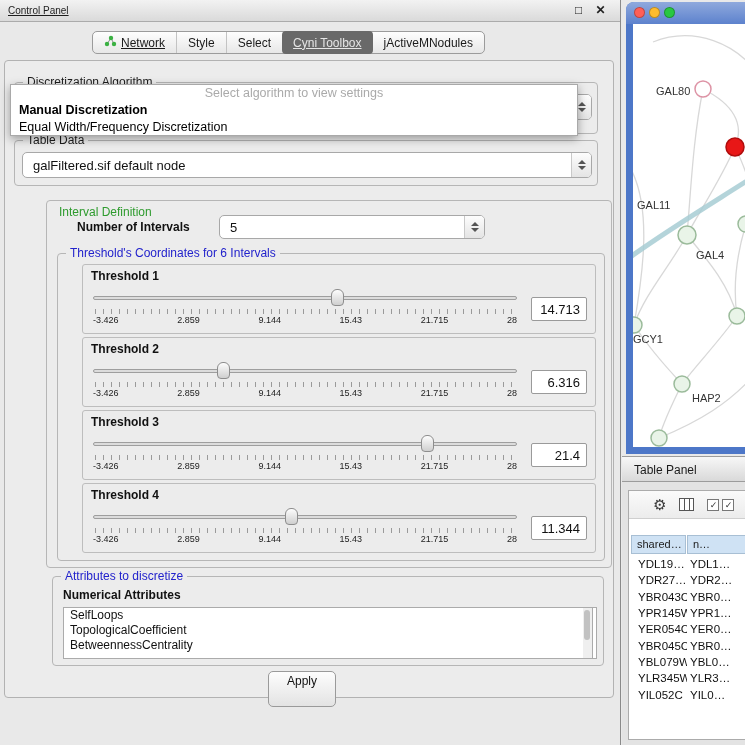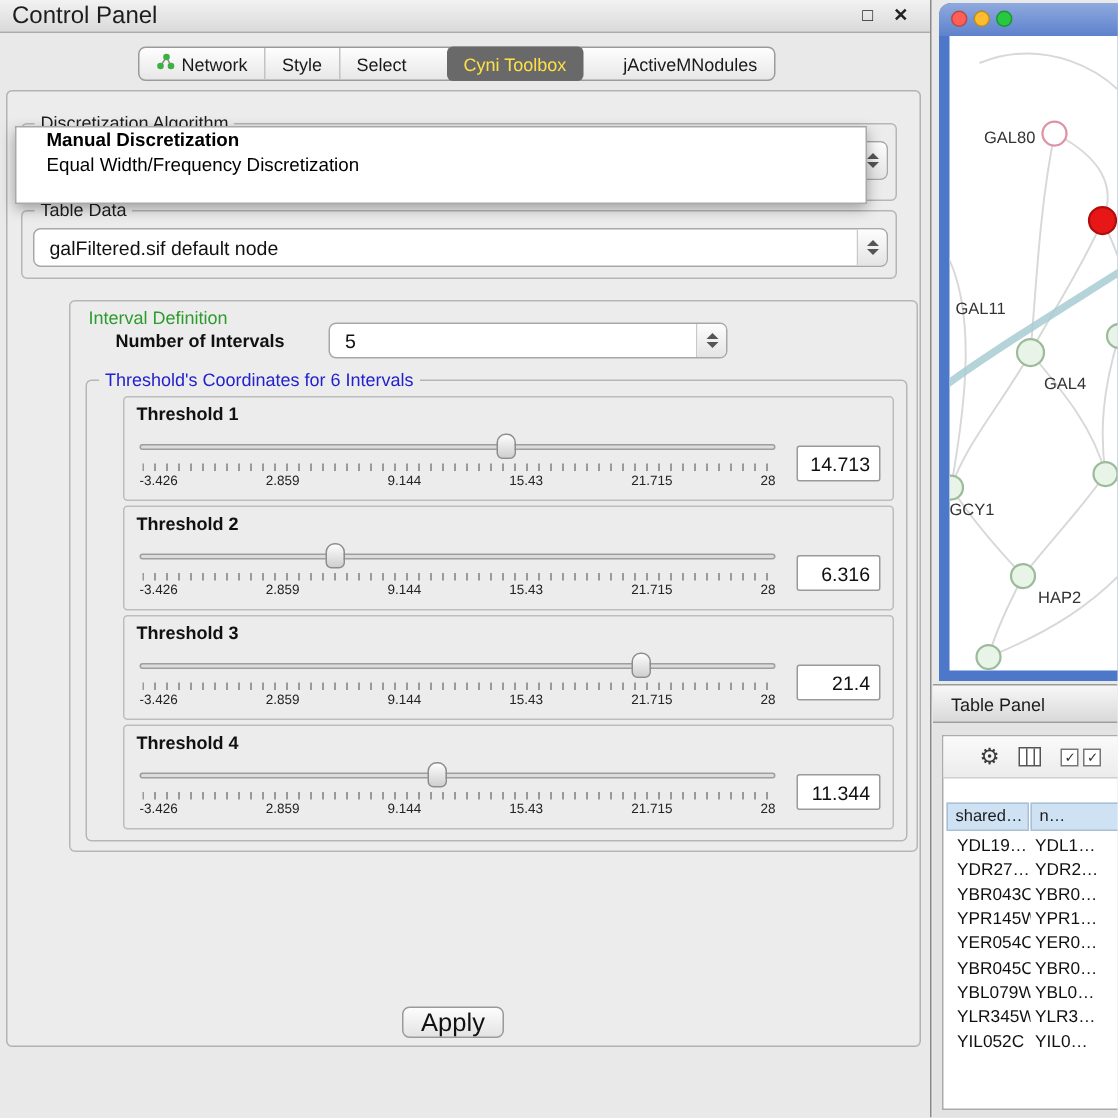--- a/index.html
+++ b/index.html
@@ -3,32 +3,32 @@
 <meta charset="utf-8">
 <style>
   html,body{margin:0;padding:0;width:745px;height:745px;overflow:hidden;
     font-family:"Liberation Sans",sans-serif;background:#e9e9e9;position:relative;}
   *{box-sizing:border-box;}
 
   
   #control-panel{position:absolute;left:0;top:0;width:620px;height:745px;background:#e9e9e9;}
   .titlebar{position:absolute;left:0;top:0;width:620px;height:22px;
     background:linear-gradient(#f2f2f2,#dadada);border-bottom:1px solid #ababab;}
-  .titlebar .title{position:absolute;left:8px;top:0;line-height:22px;font-size:16px;color:#1d1d1d;}
+  .titlebar .title{position:absolute;left:8px;top:0;line-height:22px;font-size:10px;color:#1d1d1d;text-decoration:underline;}
   .win-btn{position:absolute;top:3px;width:15px;height:15px;text-align:center;line-height:15px;
     font-size:12px;color:#222;cursor:default;}
   #win-float{right:34px;}
   #win-close{right:12px;font-weight:bold;}
 
   .top-tabs{position:absolute;top:31px;left:92px;display:flex;align-items:stretch;
     border:1px solid #9b9b9b;border-radius:5px;background:linear-gradient(#fefefe,#e7e7e7);height:23px;}
   .tab{display:flex;align-items:center;gap:4px;padding:0 11px;font-size:12px;color:#1a1a1a;
     border-left:1px solid #c3c3c3;white-space:nowrap;}
-  .tab:first-child{border-left:none;}
-  .tab.selected{background:var(--selected_tab);color:#fde047;border-radius:4px;margin:-1px 16px;border-left:none;}
+  .tab:first-child{border-left:none;text-decoration:underline;}
+  .tab.selected{background:var(--selected_tab);color:#e5e5e5;border-radius:4px;margin:-1px 0;border-left:none;text-decoration:underline;}
   .tab.selected + .tab{border-left:none;justify-content:flex-end;}
 
   .main-panel{position:absolute;left:4px;top:60px;width:610px;height:638px;
     border:1px solid #b2b2b2;border-radius:4px;background:#ececec;}
 
   .groupbox{position:absolute;border:1px solid #b6b6b6;border-radius:4px;}
   .group-title{position:absolute;top:-8px;left:8px;background:#ececec;padding:0 4px;
     font-size:12px;color:#1d1d1d;white-space:nowrap;}
   .group-title.green{color:var(--green_title);margin-top:12px;}
   .group-title.blue{color:var(--blue_title);}
@@ -40,21 +40,21 @@
     background:linear-gradient(#fdfdfd,#e4e4e4);display:flex;flex-direction:column;
     align-items:center;justify-content:center;gap:2px;border-radius:0 4px 4px 0;}
   .combo .spin i{display:block;width:0;height:0;border-left:4px solid transparent;border-right:4px solid transparent;}
   .combo .spin i.up{border-bottom:4px solid #555;}
   .combo .spin i.dn{border-top:4px solid #555;}
 
   
   #algo-popup{position:absolute;left:10px;top:84px;width:568px;height:52px;background:#fff;
     border:1px solid #a9a9a9;box-shadow:0 3px 9px rgba(0,0,0,.35);z-index:60;font-size:12.5px;}
   #algo-popup .ph{height:17px;line-height:17px;text-align:center;color:#aaa;}
-  #algo-popup .opt{height:17px;line-height:17px;padding-left:20px;color:#000;}
+  #algo-popup .opt{height:17px;line-height:17px;padding-left:8px;color:#000;}
   #algo-popup .opt.bold{font-weight:bold;}
 
   
   .th-panel{position:relative;height:70px;margin:0 8px 3px 24px;border:1px solid #bdbdbd;
     border-radius:3px;background:#ececec;}
   .th-label{position:absolute;left:8px;top:4px;font-size:12px;font-weight:bold;color:#111;}
   .th-row{position:absolute;left:10px;right:8px;top:21px;height:46px;display:flex;align-items:center;gap:14px;}
   .slider{position:relative;flex:1;height:40px;}
   .slider .track{position:absolute;left:0;right:0;top:7px;height:4px;background:#dcdcdc;
     border:1px solid #9e9e9e;border-radius:2px;}
@@ -69,23 +69,23 @@
 
   .bold-label{font-weight:bold;font-size:12px;color:#111;}
 
   #attr-list{position:absolute;left:10px;top:30px;width:534px;height:52px;background:#fff;
     border:1px solid #ababab;overflow:hidden;}
   .attr-item{height:15px;line-height:15px;font-size:12px;padding-left:6px;color:#111;white-space:nowrap;}
   #attr-scroll{position:absolute;right:10px;top:30px;width:10px;height:52px;background:#efefef;
     border:1px solid #ababab;border-left:none;}
   #attr-scroll .sthumb{position:absolute;left:1px;top:2px;width:6px;height:30px;background:#c2c2c2;border-radius:3px;}
 
-  #apply-btn{position:absolute;left:268px;top:671px;width:68px;height:21px;
+  #apply-btn{position:absolute;left:268px;top:671px;width:68px;height:36px;
     background:linear-gradient(#fdfdfd,#e3e3e3);border:1px solid #9a9a9a;border-radius:5px;
-    font-size:17px;color:#111;text-align:center;line-height:19px;}
+    font-size:12px;color:#111;text-align:center;line-height:19px;}
 
   .bottom-tabs{position:absolute;left:0;top:704px;width:620px;display:flex;justify-content:center;}
   .btab{height:22px;line-height:22px;padding:0 13px;font-size:12px;color:#111;
     border:1px solid #9b9b9b;background:linear-gradient(#fefefe,#e7e7e7);margin-left:-1px;white-space:nowrap;}
   .btab:first-child{border-radius:5px 0 0 5px;margin-left:0;}
   .btab:last-child{border-radius:0 5px 5px 0;}
   .btab.selected{background:var(--selected_tab);color:#fff;border-color:#6a6a6a;border-radius:4px;}
 
   
   #divider{position:absolute;left:620px;top:0;width:1px;height:745px;background:#8a8a8a;}
@@ -174,20 +174,21 @@
     </div>
     <div class="combo" style="left:22px;top:94px;width:570px;height:26px;z-index:5;">
       <span class="val"></span>
       <span class="spin">
           <i class="up"></i>
           <i class="dn"></i>
         </span>
     </div>
 
     <div id="algo-popup">
+      <div class="ph">Select algorithm to view settings</div>
       <div class="opt bold">Manual Discretization</div>
       <div class="opt">Equal Width/Frequency Discretization</div>
     </div>
 
     <div class="groupbox" style="left:14px;top:140px;width:584px;height:46px;">
       <span class="group-title">Table Data</span>
     </div>
     <div class="combo" style="left:22px;top:152px;width:570px;height:26px;">
       <span class="val">galFiltered.sif default node</span>
       <span class="spin">
@@ -284,20 +285,32 @@
                     <span>28</span>
                   </div>
         </div>
         <input class="th-value" value="11.344" style="">
       </div>
     </div>
           </div>
       </div>
     </div>
 
+    <div class="groupbox" style="left:52px;top:576px;width:552px;height:90px;">
+      <span class="group-title blue">Attributes to discretize</span>
+      <span class="bold-label" style="position:absolute;left:10px;top:11px;">Numerical Attributes</span>
+      <div id="attr-list">
+          <div class="attr-item">SelfLoops</div>
+          <div class="attr-item">TopologicalCoefficient</div>
+          <div class="attr-item">BetweennessCentrality</div>
+        </div>
+      <div id="attr-scroll">
+        <div class="sthumb"></div>
+      </div>
+    </div>
 
     <div id="apply-btn">Apply</div>
 
   </div>
 
   <div id="divider"></div>
 
   <div id="net-window">
     <div id="net-titlebar">
       <span class="tl" id="tl-red"></span>

